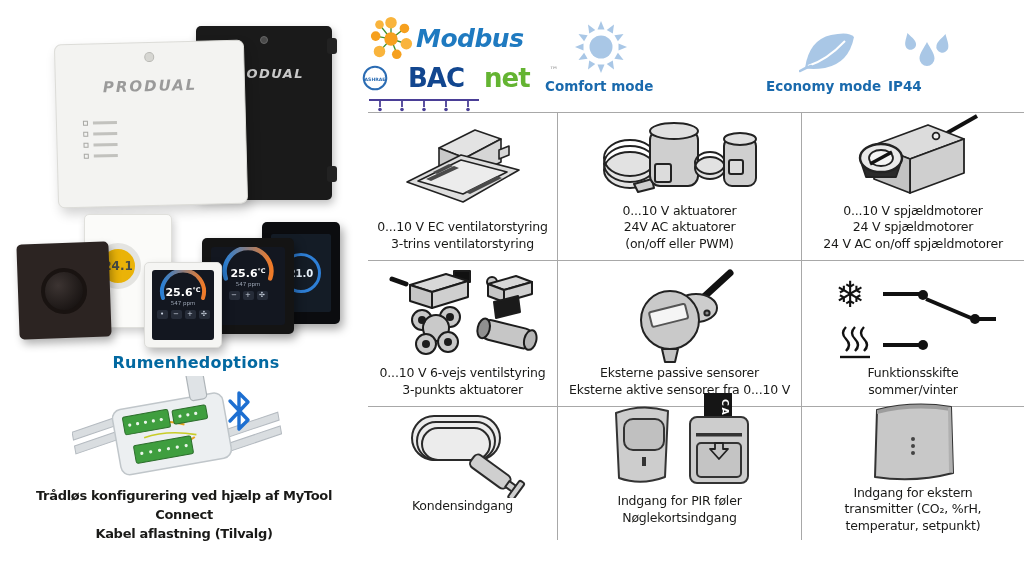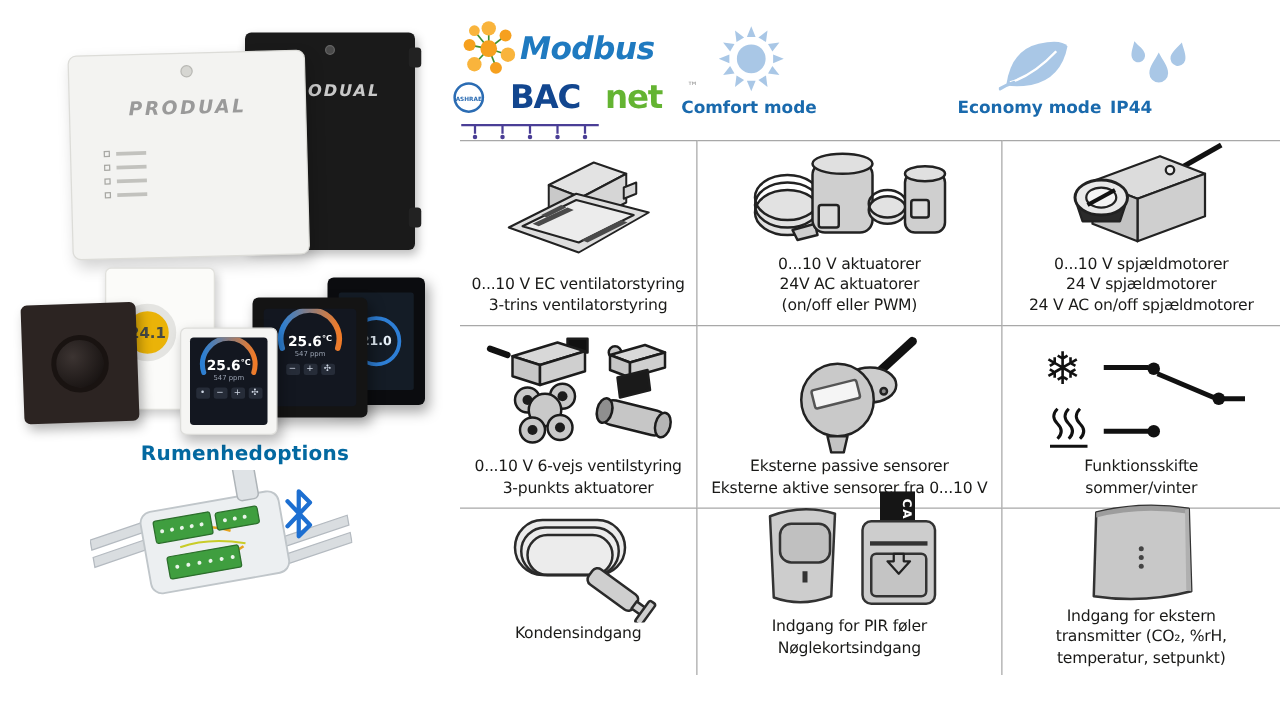--- a/index.html
+++ b/index.html
@@ -214,20 +214,22 @@
           <circle cx="112" cy="71" r="1.6"></circle>
         <circle cx="111" cy="41" r="1.6"></circle>
           <circle cx="119" cy="41" r="1.6"></circle>
           <circle cx="127" cy="41" r="1.6"></circle>
       </g>
     </g>
   </svg>
   <svg class="abs bt-icon" width="34" height="46" viewBox="0 0 34 46">
     <path d="M8,13 L26,32 L17,41 L17,5 L26,14 L8,33" fill="none" stroke="#1d6fd1" stroke-width="3.4" stroke-linejoin="round" stroke-linecap="round"></path>
   </svg>
+  <div class="abs config-caption">Trådløs konfigurering ved hjælp af MyTool Connect
+Kabel aflastning (Tilvalg)</div>
 
   <div class="abs modbus-logo">
     <svg width="46" height="48" viewBox="0 0 48 48">
       <g stroke="#3f8f2f" stroke-width="1.4">
         <line x1="24" y1="25" x2="24" y2="9"></line>
           <line x1="24" y1="25" x2="38" y2="14"></line>
         <line x1="24" y1="25" x2="40" y2="30"></line>
           <line x1="24" y1="25" x2="30" y2="40"></line>
         <line x1="24" y1="25" x2="12" y2="38"></line>
           <line x1="24" y1="25" x2="8" y2="22"></line>

